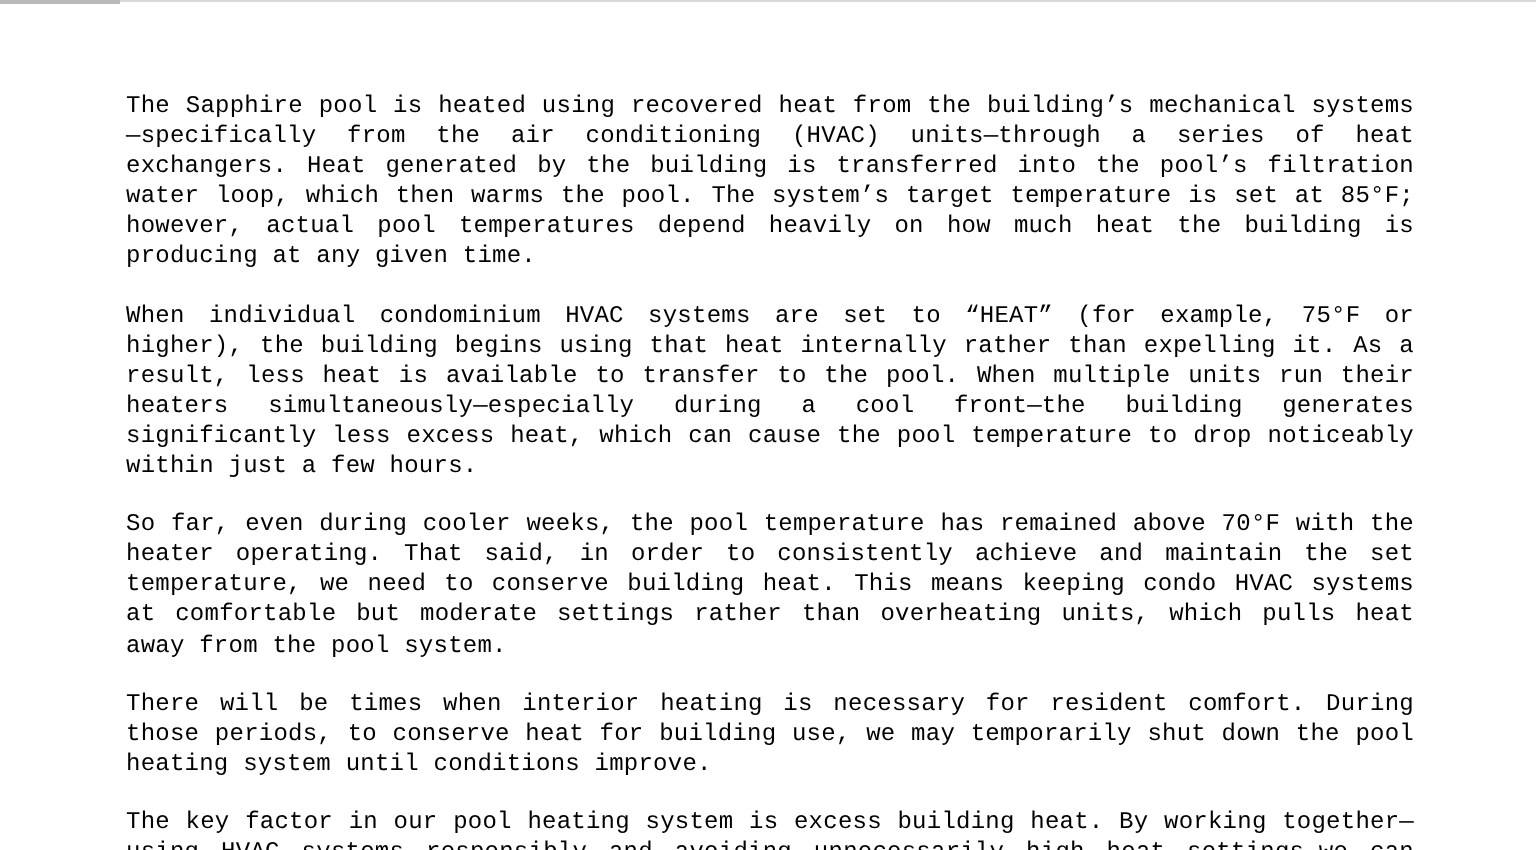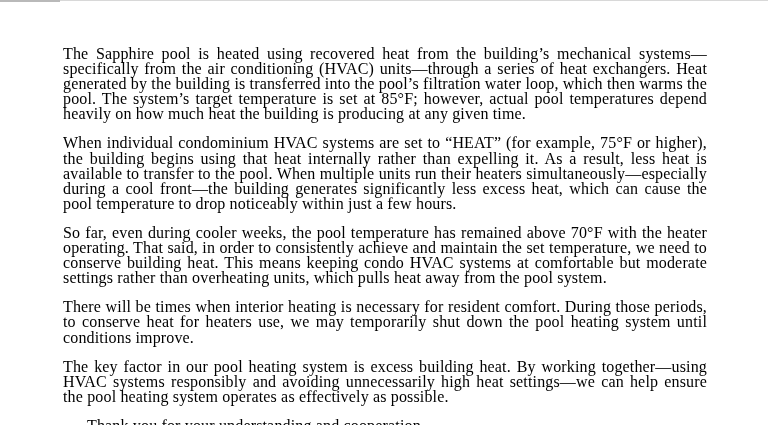--- a/index.html
+++ b/index.html
@@ -37,39 +37,40 @@
     height: 2px;
     background: #b9b9b9;
   }
   .doc-body {
     position: absolute;
     top: 46px;
     left: 63px;
     width: 644px;
   }
   .para {
-    font-size: 16px;
+    font-size: 12px;
     line-height: 15.1px;
     text-align: justify;
     margin: 0 0 14px 0;
     letter-spacing: 0.01em;
+    font-family: Liberation Mono, monospace;
   }
   .para:last-child {
     margin-bottom: 0;
     margin-left: 24px;
   }
 </style>
 </head>
 <body>
 
 <div class="page">
   <div class="top-rule-left"></div>
   <div class="top-rule"></div>
 
   <div class="doc-body">
     <p class="para">The Sapphire pool is heated using recovered heat from the building’s mechanical systems—specifically from the air conditioning (HVAC) units—through a series of heat exchangers. Heat generated by the building is transferred into the pool’s filtration water loop, which then warms the pool. The system’s target temperature is set at 85°F; however, actual pool temperatures depend heavily on how much heat the building is producing at any given time.</p>
     <p class="para">When individual condominium HVAC systems are set to “HEAT” (for example, 75°F or higher), the building begins using that heat internally rather than expelling it. As a result, less heat is available to transfer to the pool. When multiple units run their heaters simultaneously—especially during a cool front—the building generates significantly less excess heat, which can cause the pool temperature to drop noticeably within just a few hours.</p>
     <p class="para">So far, even during cooler weeks, the pool temperature has remained above 70°F with the heater operating. That said, in order to consistently achieve and maintain the set temperature, we need to conserve building heat. This means keeping condo HVAC systems at comfortable but moderate settings rather than overheating units, which pulls heat away from the pool system.</p>
-    <p class="para">There will be times when interior heating is necessary for resident comfort. During those periods, to conserve heat for heaters use, we may temporarily shut down the pool heating system until conditions improve.</p>
+    <p class="para">There will be times when interior heating is necessary for resident comfort. During those periods, to conserve heat for building use, we may temporarily shut down the pool heating system until conditions improve.</p>
     <p class="para">The key factor in our pool heating system is excess building heat. By working together—using HVAC systems responsibly and avoiding unnecessarily high heat settings—we can help ensure the pool heating system operates as effectively as possible.</p>
     <p class="para">Thank you for your understanding and cooperation.</p>
   </div>
 </div>
 
 </body></html>

